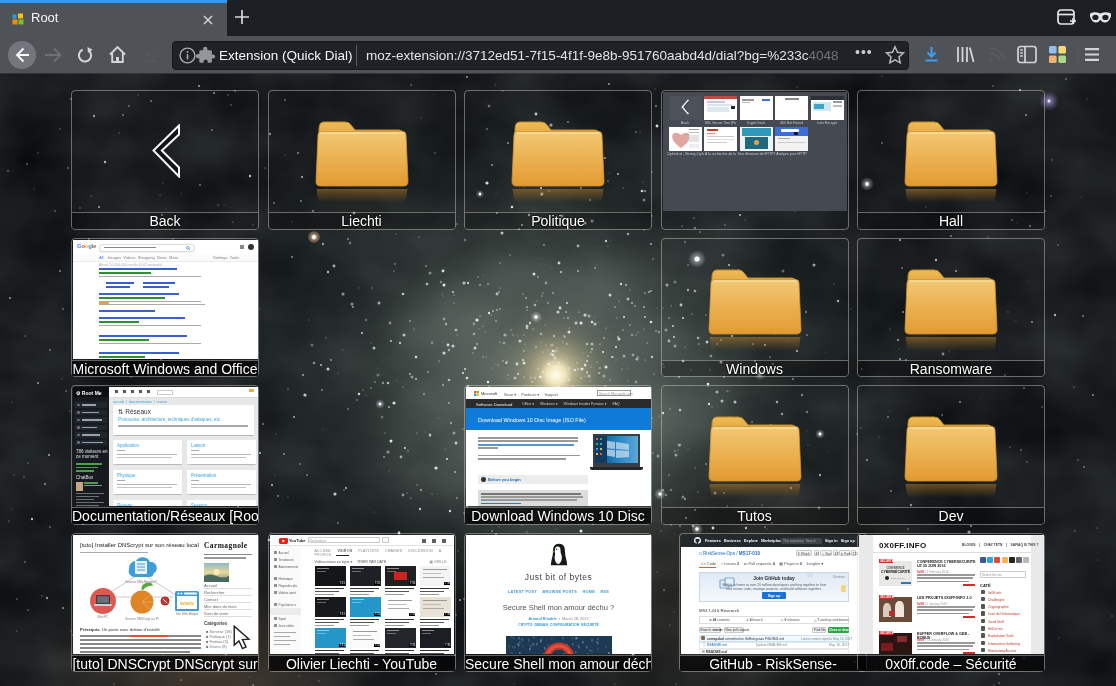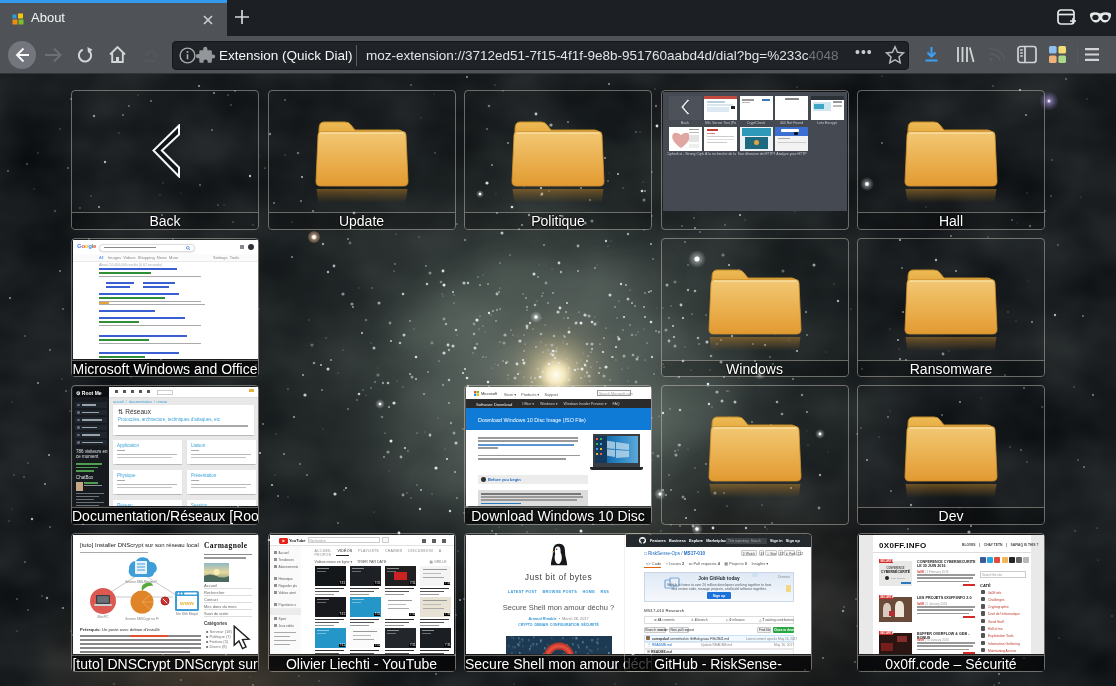--- a/index.html
+++ b/index.html
@@ -23,21 +23,21 @@
 <body>
 
 <div id="tabbar">
   <div id="tab">
     <svg class="abs" style="left:12px;top:10px" width="12" height="12" viewBox="0 0 12 12">
       <rect x="0.5" y="1.5" width="4" height="4" fill="#2d9fd8"></rect>
       <rect x="6" y="0.5" width="5" height="5" fill="#f5c50e"></rect>
       <rect x="0.5" y="6.5" width="5" height="5" fill="#ef8b13"></rect>
       <rect x="6.5" y="6.5" width="5" height="5" fill="#7cbf2a"></rect>
     </svg>
-    <span class="title">About</span>
+    <span class="title">Root</span>
     <div id="tabclose"><svg width="18" height="18" viewBox="0 0 18 18">
           <path d="M5 5l8 8M13 5l-8 8" stroke="#cfd0d2" stroke-width="1.6"></path>
         </svg></div>
   </div>
   <div id="newtab"><svg width="20" height="20" viewBox="0 0 20 20">
         <path d="M10 3v14M3 10h14" stroke="#d7d8d9" stroke-width="1.7"></path>
       </svg></div>
   <svg class="abs" style="left:1057px;top:9px" width="22" height="19" viewBox="0 0 22 19">
     <rect x="1" y="1" width="16" height="14" rx="3" fill="none" stroke="#e6e7e8" stroke-width="1.7"></rect>
     <path d="M1 5.5h16" stroke="#e6e7e8" stroke-width="1.7"></path>
@@ -1436,21 +1436,21 @@
 <linearGradient id="fR1" x1="0" y1="0" x2="0" y2="1">
             <stop offset="0" stop-color="#c08427" stop-opacity="0.5"></stop>
             <stop offset="1" stop-color="#a87420" stop-opacity="0"></stop>
           </linearGradient>
 </defs>
 <path d="M8 15 Q8 8 13 8 L34 8 Q38 8 40 11 L44 16 L88 16 Q92 16 92 20 L92 30 L8 30 Z" fill="url(#fB1)" stroke="#c08a26" stroke-width="1"></path>
 <path d="M7 21 Q7 17.5 10.5 17.5 L91.5 17.5 Q95 17.5 95 21 L97 67.5 Q97 72 92.5 72 L9.5 72 Q5 72 5 67.5 Z" fill="url(#fA1)" stroke="#cf9230" stroke-width="0.8"></path>
 <path d="M9.5 19.2 L92.5 19.2" stroke="#f8e0a8" stroke-width="1.3" opacity="0.95"></path>
 <path d="M5.5 75 L96.5 75 L94.5 89 L7.5 89 Z" fill="url(#fR1)"></path>
 </svg>
-      <div class="cap">Update</div>
+      <div class="cap">Liechti</div>
     </div>
 <div class="tile" style="left:464px;top:16px">
       <svg class="folder" viewBox="0 0 102 90" width="102" height="90">
 <defs>
 <linearGradient id="fA2" x1="0" y1="0" x2="0" y2="1">
             <stop offset="0" stop-color="#f2c873"></stop>
             <stop offset="0.55" stop-color="#eaaf4e"></stop>
             <stop offset="1" stop-color="#e29a31"></stop>
           </linearGradient>
 <linearGradient id="fB2" x1="0" y1="0" x2="0" y2="1">
@@ -1804,20 +1804,21 @@
 <linearGradient id="fR6" x1="0" y1="0" x2="0" y2="1">
             <stop offset="0" stop-color="#c08427" stop-opacity="0.5"></stop>
             <stop offset="1" stop-color="#a87420" stop-opacity="0"></stop>
           </linearGradient>
 </defs>
 <path d="M8 15 Q8 8 13 8 L34 8 Q38 8 40 11 L44 16 L88 16 Q92 16 92 20 L92 30 L8 30 Z" fill="url(#fB6)" stroke="#c08a26" stroke-width="1"></path>
 <path d="M7 21 Q7 17.5 10.5 17.5 L91.5 17.5 Q95 17.5 95 21 L97 67.5 Q97 72 92.5 72 L9.5 72 Q5 72 5 67.5 Z" fill="url(#fA6)" stroke="#cf9230" stroke-width="0.8"></path>
 <path d="M9.5 19.2 L92.5 19.2" stroke="#f8e0a8" stroke-width="1.3" opacity="0.95"></path>
 <path d="M5.5 75 L96.5 75 L94.5 89 L7.5 89 Z" fill="url(#fR6)"></path>
 </svg>
+      <div class="cap">Tutos</div>
     </div>
 <div class="tile" style="left:857px;top:311px">
       <svg class="folder" viewBox="0 0 102 90" width="102" height="90">
 <defs>
 <linearGradient id="fA7" x1="0" y1="0" x2="0" y2="1">
             <stop offset="0" stop-color="#f2c873"></stop>
             <stop offset="0.55" stop-color="#eaaf4e"></stop>
             <stop offset="1" stop-color="#e29a31"></stop>
           </linearGradient>
 <linearGradient id="fB7" x1="0" y1="0" x2="0" y2="1">
@@ -2140,21 +2141,21 @@
           <rect x="34" y="4" width="1.6" height="2.4" fill="#7ab8d8" opacity="0.43"></rect>
           <rect x="102" y="16" width="1.6" height="2.4" fill="#7ab8d8" opacity="0.43"></rect>
           <rect x="85" y="14" width="1.6" height="2.4" fill="#7ab8d8" opacity="0.23"></rect>
           <rect x="54" y="7" width="1.6" height="2.4" fill="#7ab8d8" opacity="0.16"></rect>
           <path d="M53 22 m-12 0 a12 12 0 0 1 24 0" fill="none" stroke="#c0392b" stroke-width="7"></path>
           <path d="M53 22 m-12 0 a12 12 0 0 1 24 0" fill="none" stroke="#e05040" stroke-width="3"></path>
         </svg>
       </div>
       <div class="cap dk">Secure Shell mon amour déchu</div>
     </div>
-<div class="tile" style="left:624px;top:458.5px">
+<div class="tile" style="left:679px;top:458.5px">
       <div class="thumb">
         <div class="ln" style="left:0;top:0;width:185px;height:12px;background:#24292e"></div>
         <svg class="abs" style="left:13px;top:2.5px" width="7" height="7" viewBox="0 0 16 16">
           <path fill="#fff" d="M8 0a8 8 0 0 0-2.5 15.6c.4 0 .5-.2.5-.4v-1.4c-2 .4-2.5-.9-2.5-.9-.4-.9-.9-1.2-.9-1.2-.7-.5 0-.5 0-.5.8 0 1.2.8 1.2.8.7 1.2 1.9.9 2.3.7 0-.5.3-.9.5-1.1-1.8-.2-3.6-.9-3.6-4a3 3 0 0 1 .8-2.1 2.8 2.8 0 0 1 0-2s.7-.2 2.2.8a7.5 7.5 0 0 1 4 0c1.5-1 2.2-.8 2.2-.8.3.8.1 1.5 0 2a3 3 0 0 1 .8 2.1c0 3.1-1.9 3.8-3.6 4 .3.2.5.7.5 1.4v2.2c0 .2.1.5.6.4A8 8 0 0 0 8 0Z"></path>
         </svg>
         <span class="abs" style="left:24px;top:4px;font-size:3.8px;color:#fff;font-weight:bold">Features&nbsp;&nbsp;&nbsp;Business&nbsp;&nbsp;&nbsp;Explore&nbsp;&nbsp;&nbsp;Marketplace&nbsp;&nbsp;Pricing</span>
         <div class="ln" style="left:100px;top:3px;width:41px;height:6px;background:#3f4448;border-radius:1px"></div>
         <span class="abs" style="left:102px;top:4.5px;font-size:3.2px;color:#aaa">This repository&nbsp;&nbsp;Search</span>
         <span class="abs" style="left:144px;top:4px;font-size:3.8px;color:#fff;font-weight:bold">Sign in&nbsp;&nbsp;&nbsp;Sign up</span>
         <span class="abs" style="left:18px;top:16.5px;font-size:4.6px;color:#1a6ac0">□ RiskSense-Ops / <b>MS17-010</b></span>

